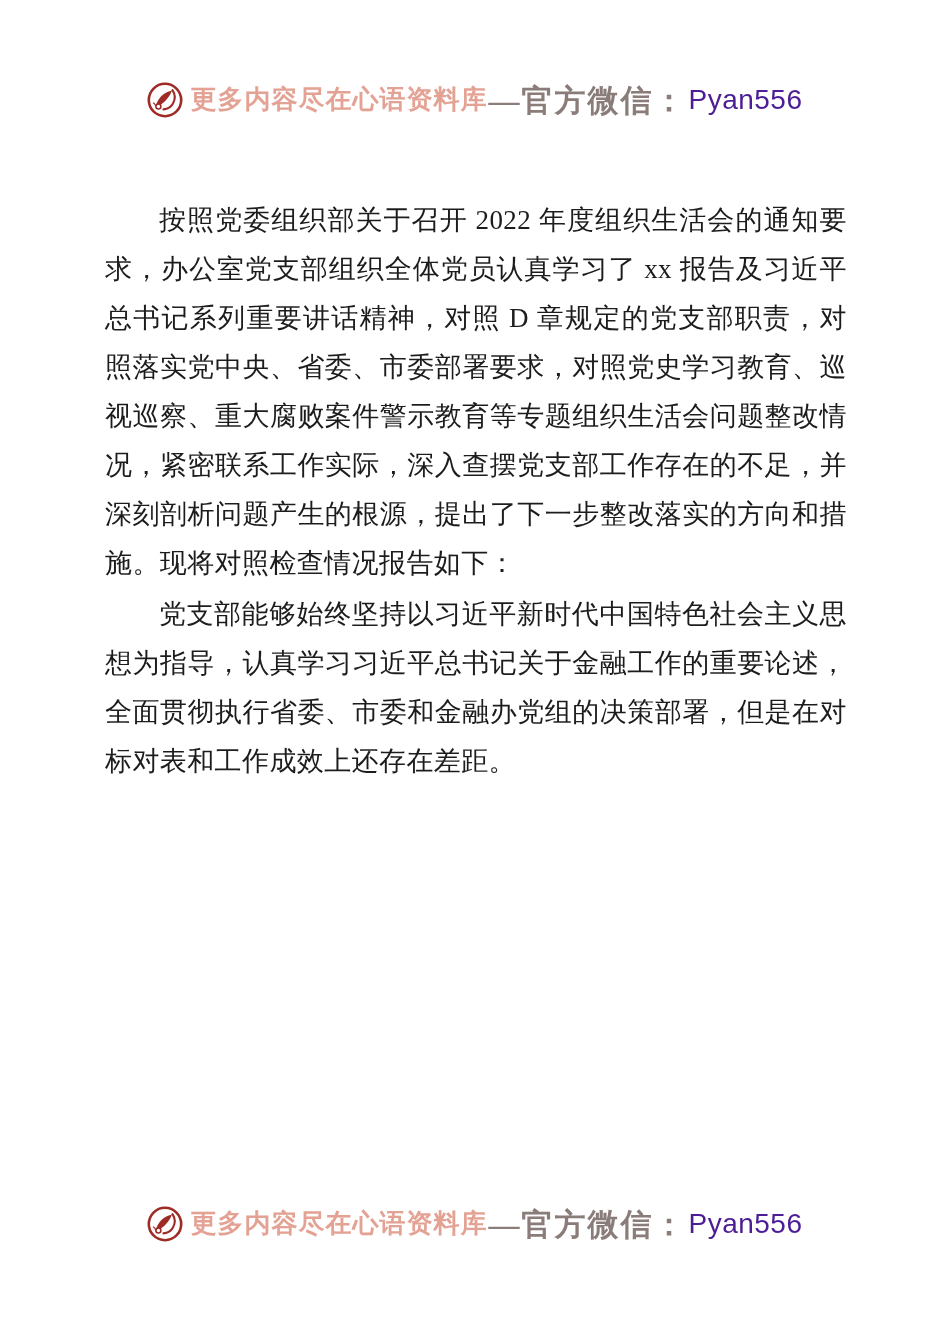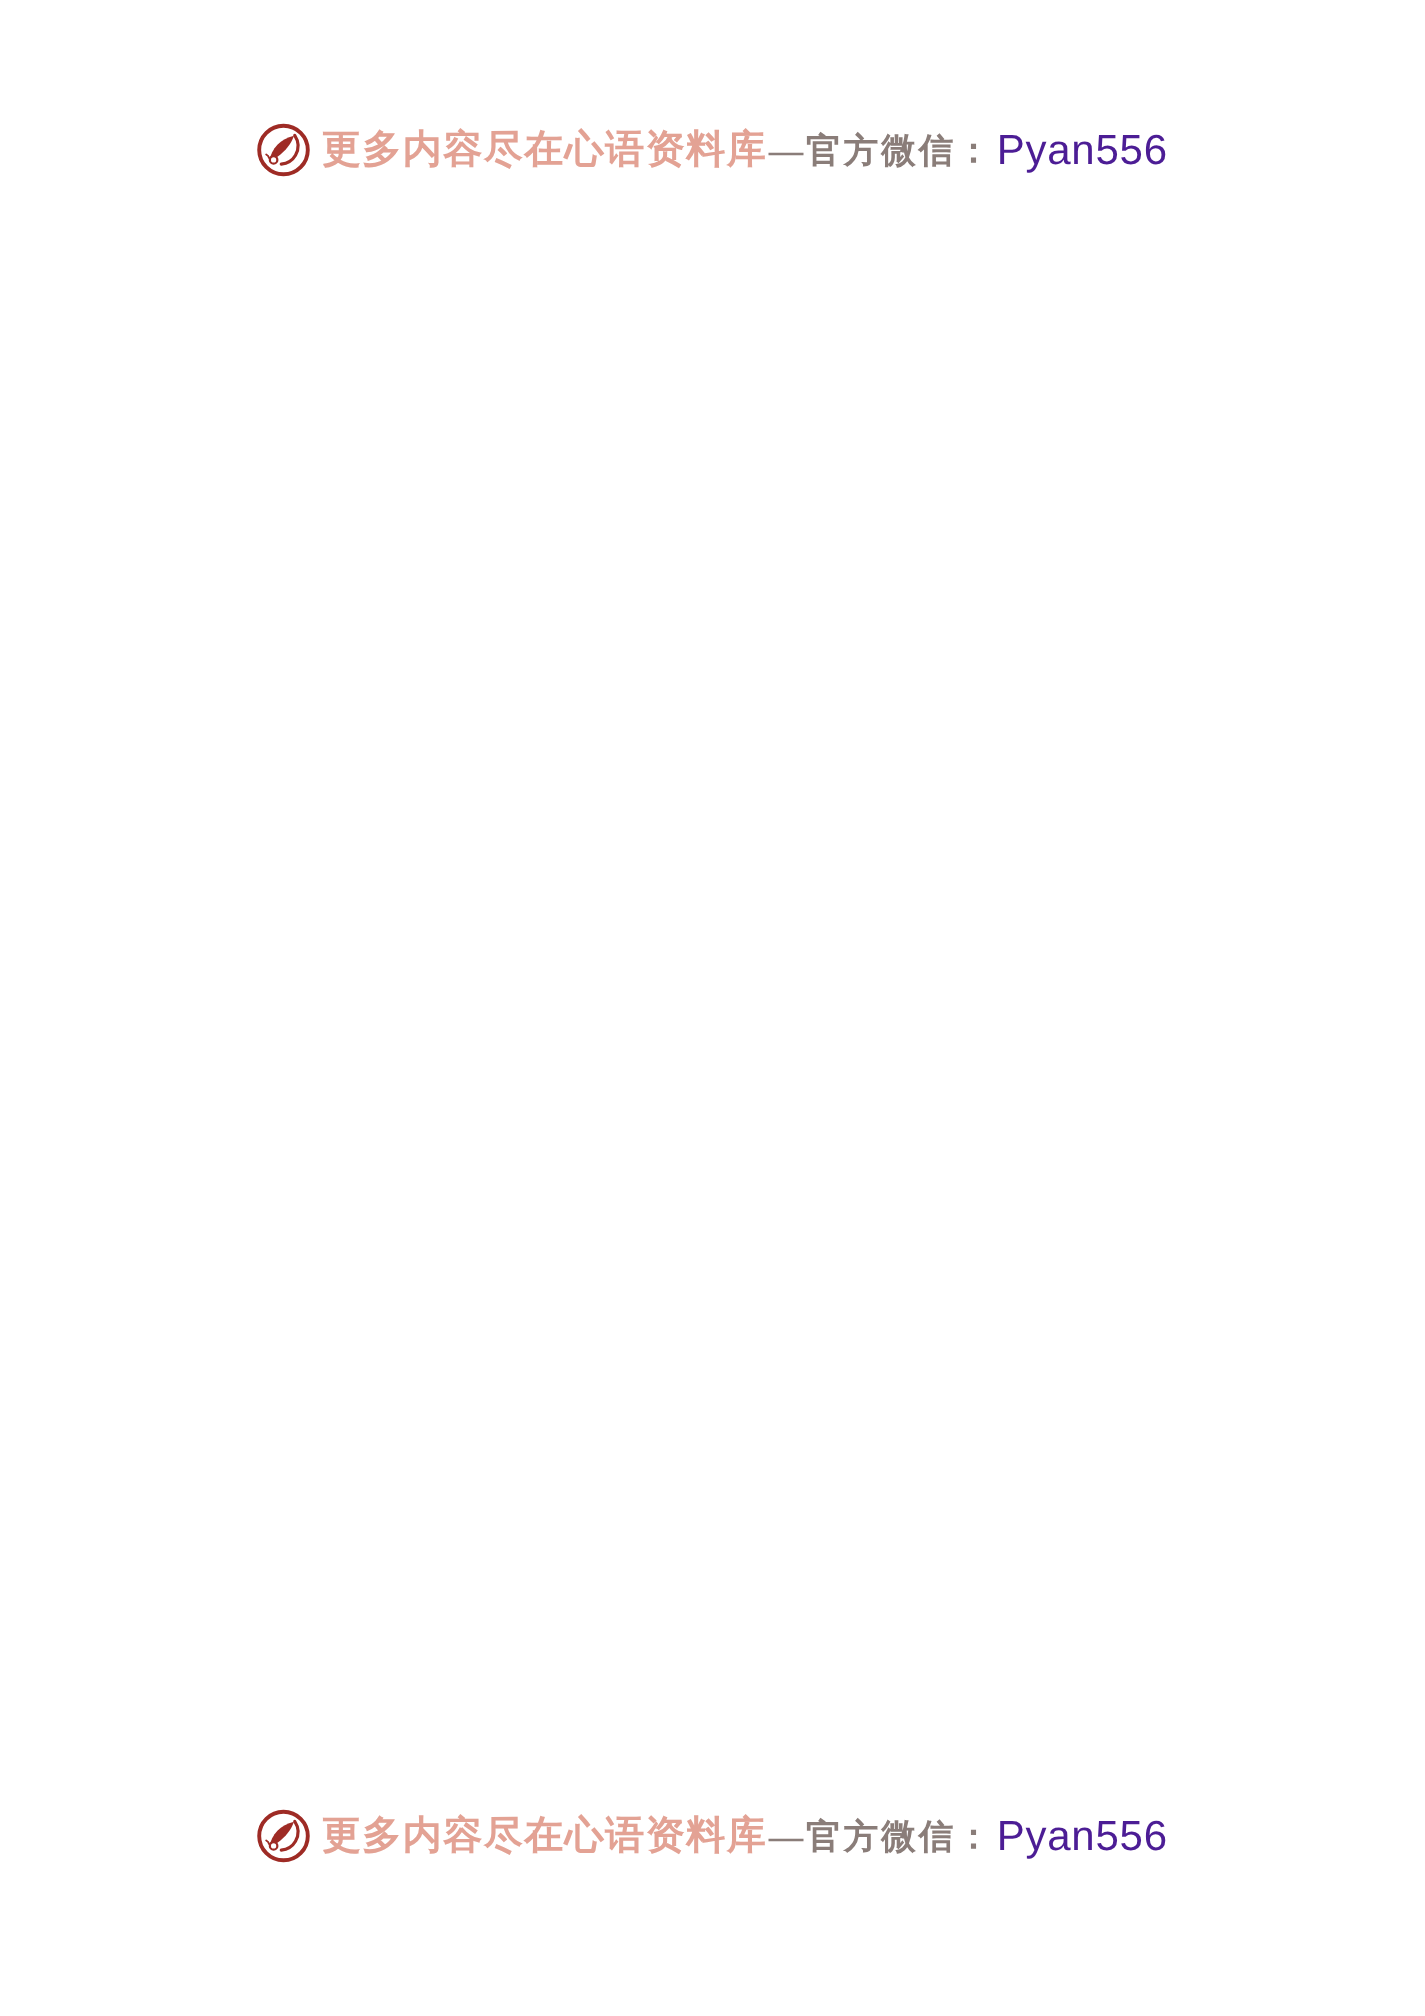--- a/index.html
+++ b/index.html
@@ -50,21 +50,21 @@
   .wm-text-a {
     font-family: "Liberation Serif", "DejaVu Serif", serif;
     font-size: 26px;
     font-weight: 700;
     letter-spacing: 1px;
     color: #e3a294;
     line-height: 1;
   }
   .wm-text-b {
     font-family: "Liberation Serif", "DejaVu Serif", serif;
-    font-size: 23px;
+    font-size: 31px;
     font-weight: 700;
     letter-spacing: 2px;
     color: #8a7d79;
     line-height: 1;
     margin-left: 1px;
   }
   .wm-text-c {
     font-family: "Liberation Sans", "DejaVu Sans", sans-serif;
     font-size: 28px;
     font-weight: 400;
@@ -147,23 +147,25 @@
       </svg>
     </span>
     <span class="wm-text-a">更多内容尽在心语资料库</span>
     <span class="wm-text-b">—官方微信：</span>
     <span class="wm-text-c">Pyan556</span>
   </div>
 
   <div class="doc">
 
 
+    <p class="body-para">按照党委组织部关于召开 2022 年度组织生活会的通知要求，办公室党支部组织全体党员认真学习了 xx 报告及习近平总书记系列重要讲话精神，对照 D 章规定的党支部职责，对照落实党中央、省委、市委部署要求，对照党史学习教育、巡视巡察、重大腐败案件警示教育等专题组织生活会问题整改情况，紧密联系工作实际，深入查摆党支部工作存在的不足，并深刻剖析问题产生的根源，提出了下一步整改落实的方向和措施。现将对照检查情况报告如下：</p>
 
 
 
+    <p class="body-para">党支部能够始终坚持以习近平新时代中国特色社会主义思想为指导，认真学习习近平总书记关于金融工作的重要论述，全面贯彻执行省委、市委和金融办党组的决策部署，但是在对标对表和工作成效上还存在差距。</p>
 
 
   </div>
 
   <div class="watermark footer">
     <span class="wm-logo">
       <svg viewBox="0 0 36 36" xmlns="http://www.w3.org/2000/svg">
         <circle cx="18" cy="18" r="16.2" fill="none" stroke="#9e2b25" stroke-width="2.6"></circle>
         <path d="M8.5 25.5 C10 17 16 10.5 25 8.5 C23 14 19.5 18.5 14 22.5 Z" fill="#9e2b25"></path>
         <path d="M25.5 8.2 C28 12 28.5 17 26 21.5 C24 25 20.5 27 16.5 27.4" fill="none" stroke="#9e2b25" stroke-width="2.1" stroke-linecap="round"></path>

